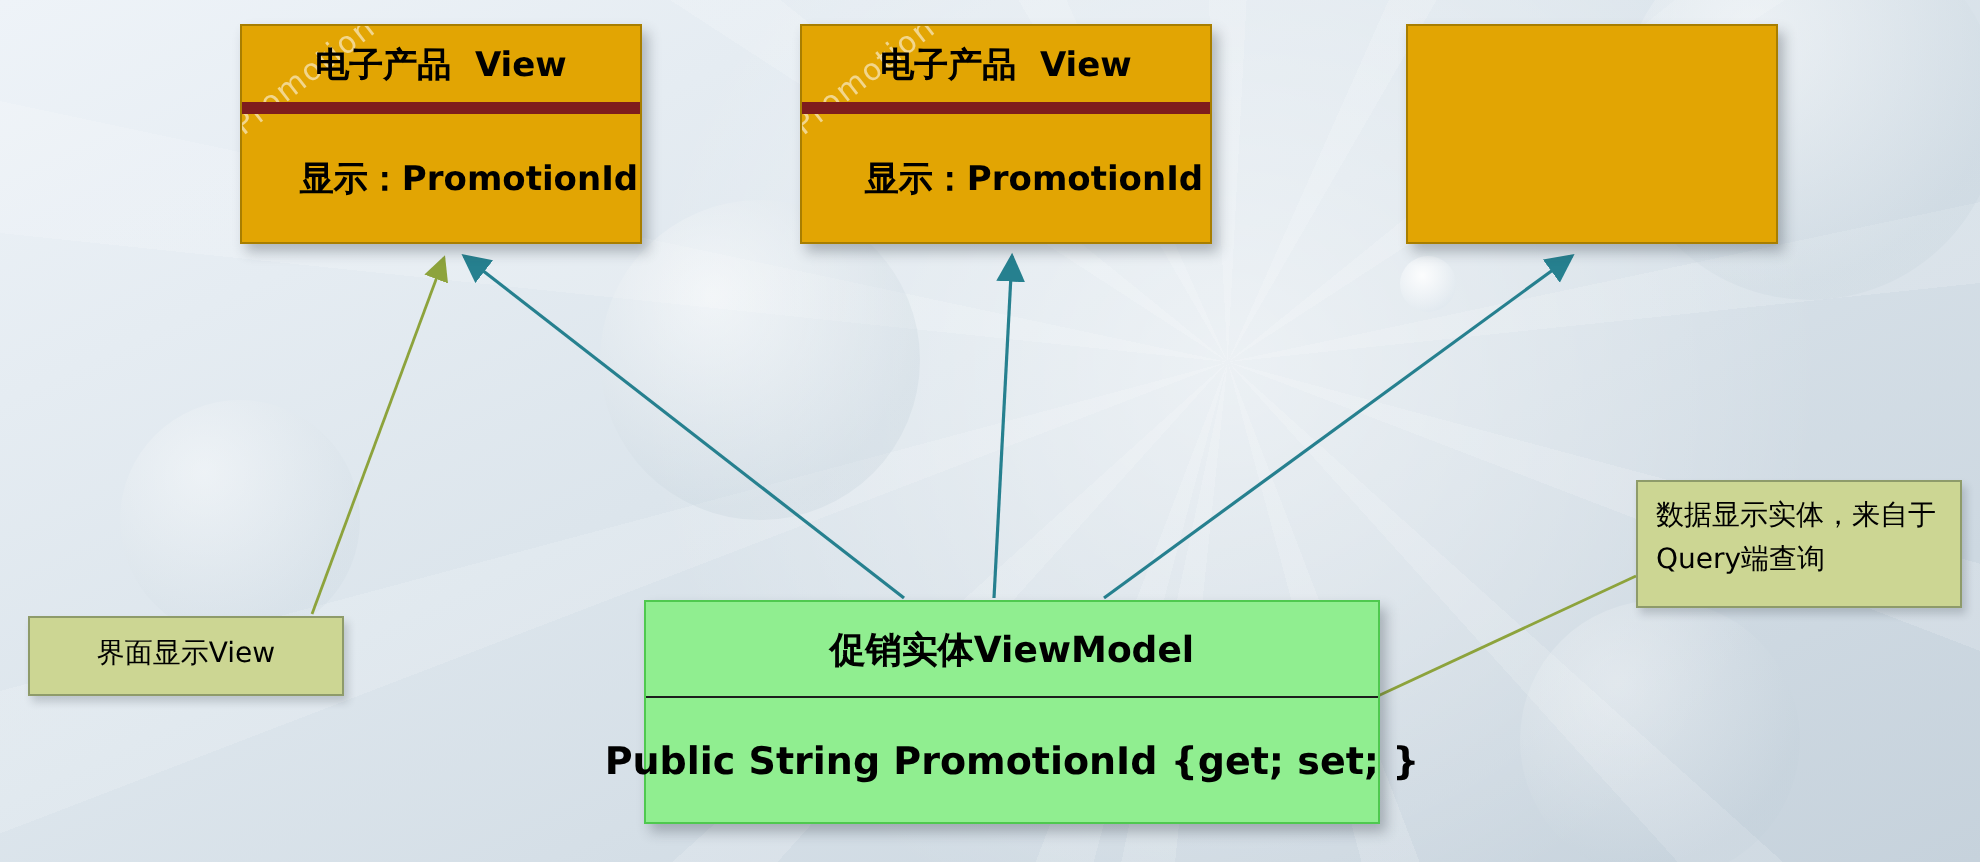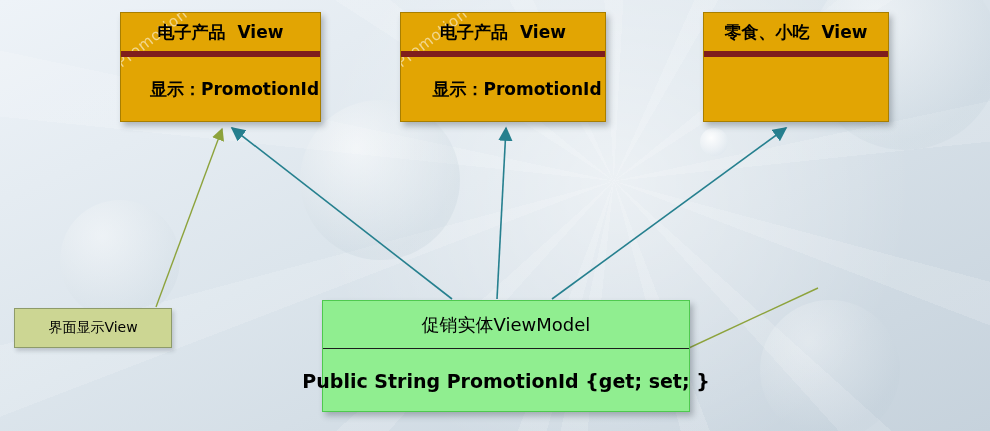--- a/index.html
+++ b/index.html
@@ -61,21 +61,21 @@
     transform:rotate(-38deg);transform-origin:left top;
     pointer-events:none;letter-spacing:1px;
   }
   .vm-node{
     position:absolute;left:322px;top:300px;width:368px;height:112px;
     background:var(--viewmodel-fill);border:1px solid var(--viewmodel-border);
     box-shadow:3px 4px 6px rgba(40,50,60,0.3);color:#000;
   }
   .vm-node .title{
     height:48px;display:flex;align-items:center;justify-content:center;
-    border-bottom:1px solid #1d1d1d;font-weight:normal;font-size:18px;white-space:pre;
+    border-bottom:1px solid #1d1d1d;font-weight:bold;font-size:18px;white-space:pre;
   }
   .vm-node .body{
     height:63px;display:flex;align-items:center;justify-content:center;
     font-weight:bold;font-size:19px;white-space:pre;
   }
   .note{
     position:absolute;background:var(--note-fill);border:1px solid var(--note-border);
     color:#000;font-size:14px;line-height:1.55;
     box-shadow:2px 3px 4px rgba(40,50,60,0.2);
   }
@@ -123,23 +123,23 @@
     <div class="body">显示：PromotionId</div>
   </div>
 
   <div class="view-node" style="left:400px;top:12px;width:206px;">
     <div class="wm">Promotion</div>
     <div class="title">电子产品  View</div>
     <div class="body">显示：PromotionId</div>
   </div>
 
   <div class="view-node" style="left:703px;top:12px;width:186px;">
-    <div class="title">零食、小吃  View</div>
   </div>
 
   <div class="vm-node">
     <div class="title">促销实体ViewModel</div>
     <div class="body">Public String PromotionId {get; set; }</div>
   </div>
 
   <div class="note note-left">界面显示View</div>
+  <div class="note note-right">数据显示实体，来自于Query端查询</div>
 
 </div>
 
 </body></html>

